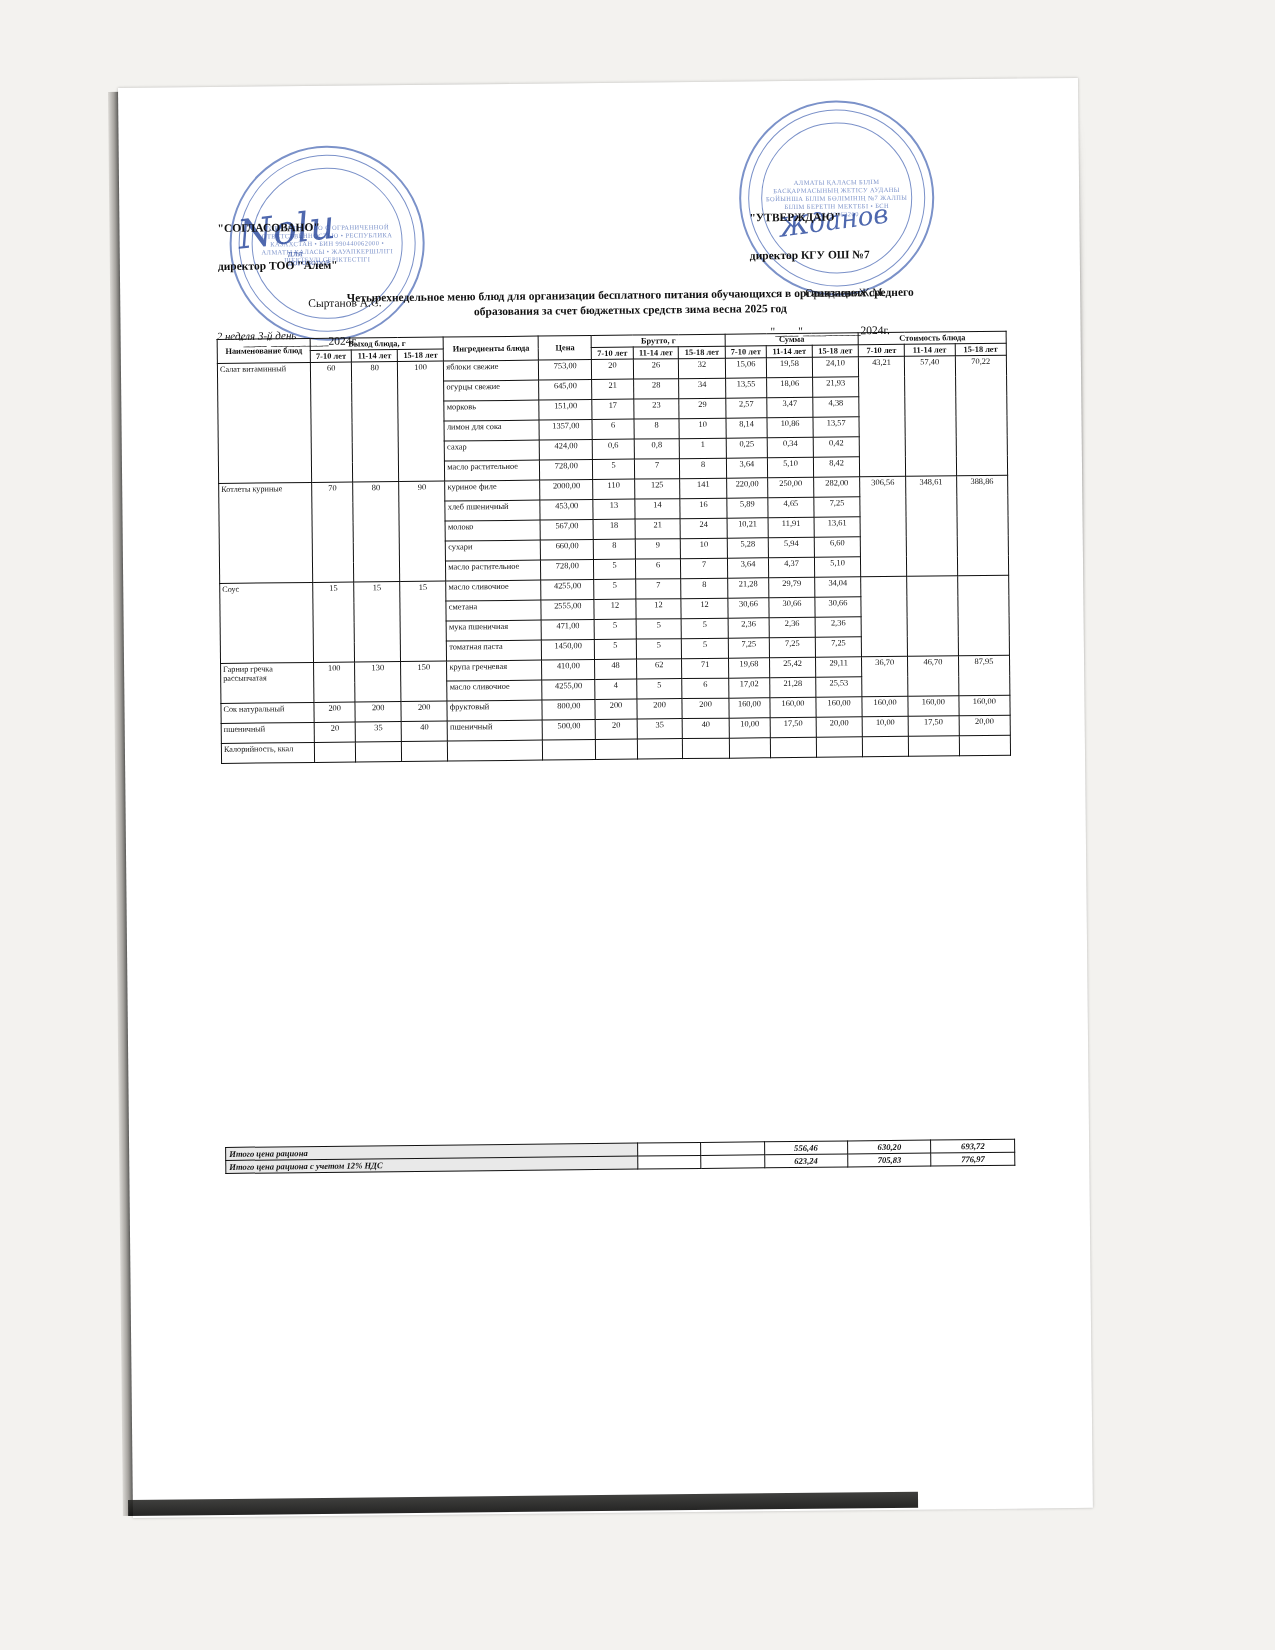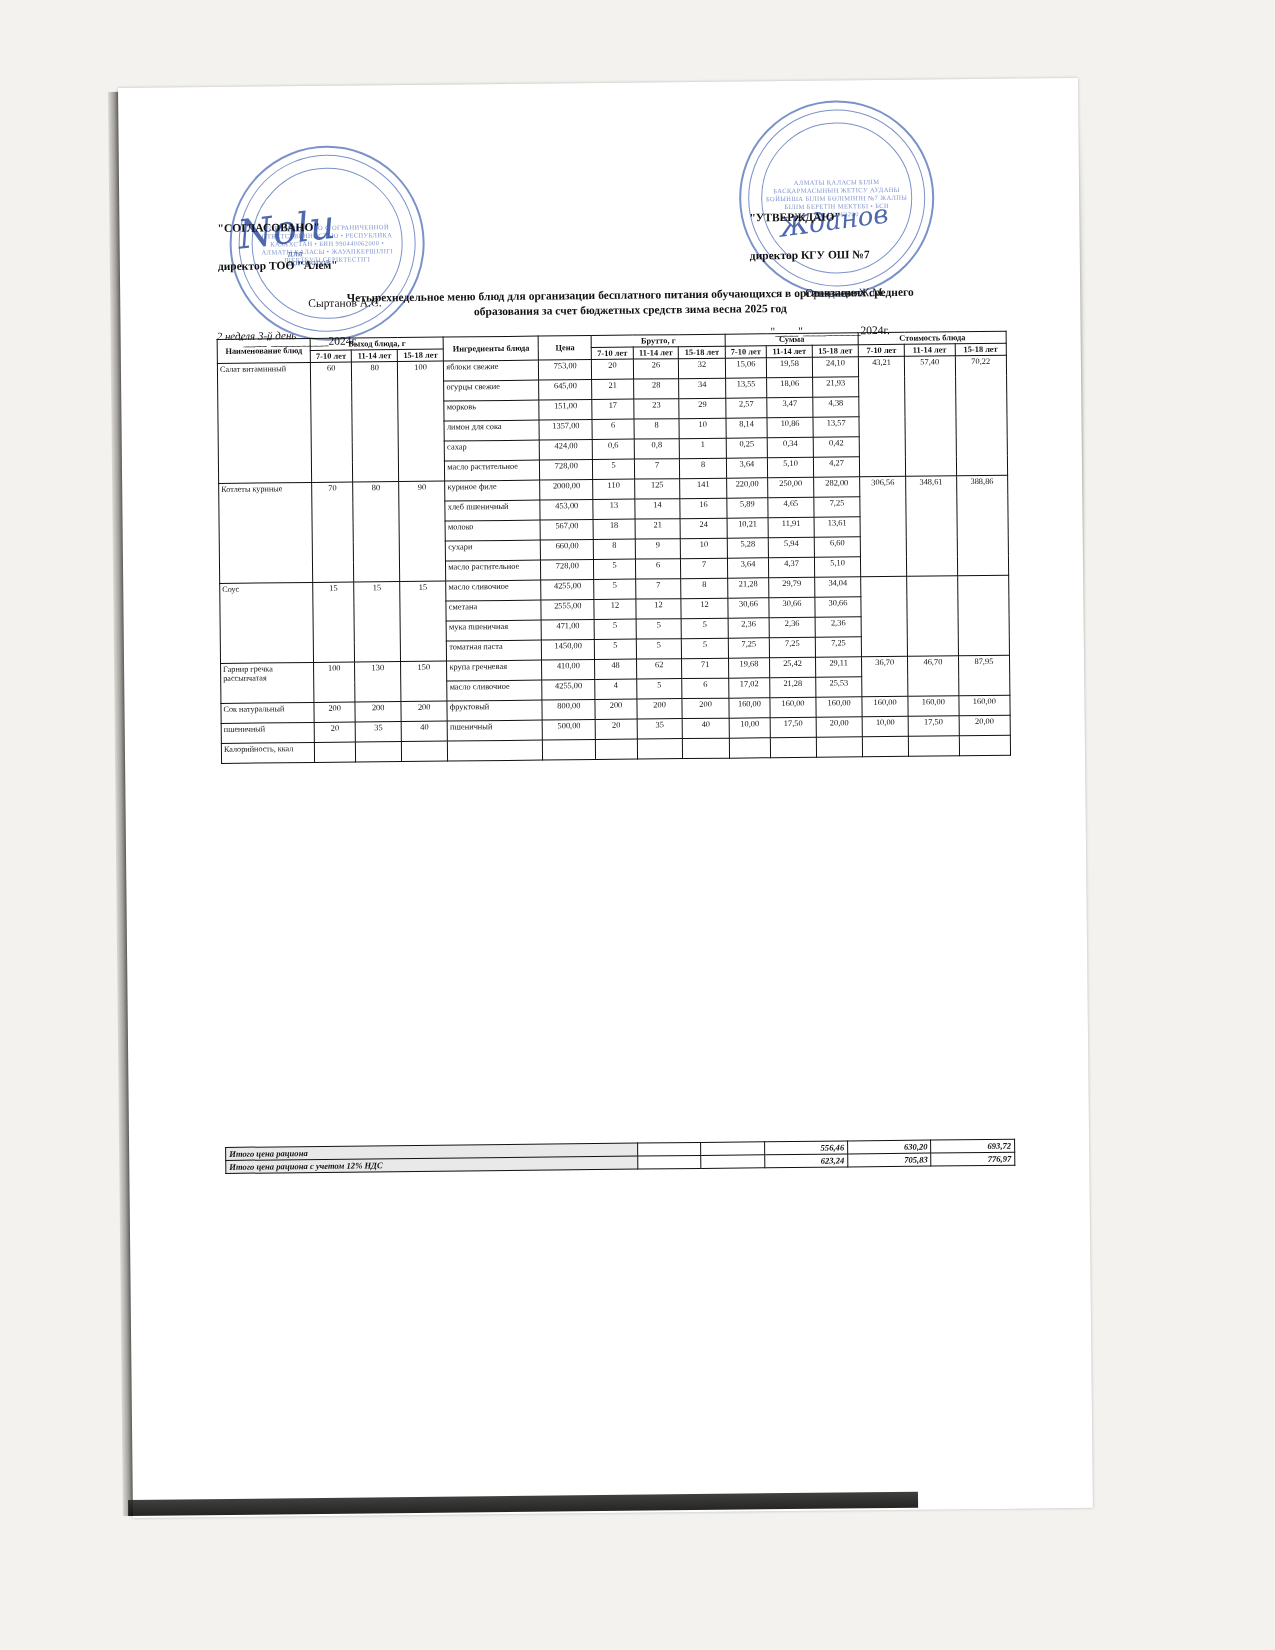--- a/index.html
+++ b/index.html
@@ -73,21 +73,21 @@
   .c{text-align:center;}
   .nm{font-size:8.2px;}
   .tall{height:20px;}
 
   .totals{
     position:absolute;left:96px;top:1060px;width:790px;border-collapse:collapse;
     font-size:8.6px;font-style:italic;font-weight:bold;color:#111;
   }
   .totals td{border:.8px solid #111;padding:1px 3px;}
   .totals .lbl{background:#e9e9e9;}
-  .totals .num{text-align:right;}
+  .totals .num{text-align:center;}
 </style>
 </head>
 <body>
 
 <div id="leftedge"></div>
 <div id="rightsmudge"></div>
 
 <div id="page">
   <div id="content">
 
@@ -211,21 +211,21 @@
             <td class="c">0,42</td>
           </tr>
           <tr class="tall">
             <td>масло растительное</td>
             <td class="c">728,00</td>
             <td class="c">5</td>
             <td class="c">7</td>
             <td class="c">8</td>
             <td class="c">3,64</td>
             <td class="c">5,10</td>
-            <td class="c">4,27</td>
+            <td class="c">8,42</td>
           </tr>
           <tr class="tall">
             <td rowspan="5" class="nm">Котлеты куриные</td>
             <td rowspan="5" class="c">70</td>
             <td rowspan="5" class="c">80</td>
             <td rowspan="5" class="c">90</td>
             <td>куриное филе</td>
             <td class="c">2000,00</td>
             <td class="c">110</td>
             <td class="c">125</td>

